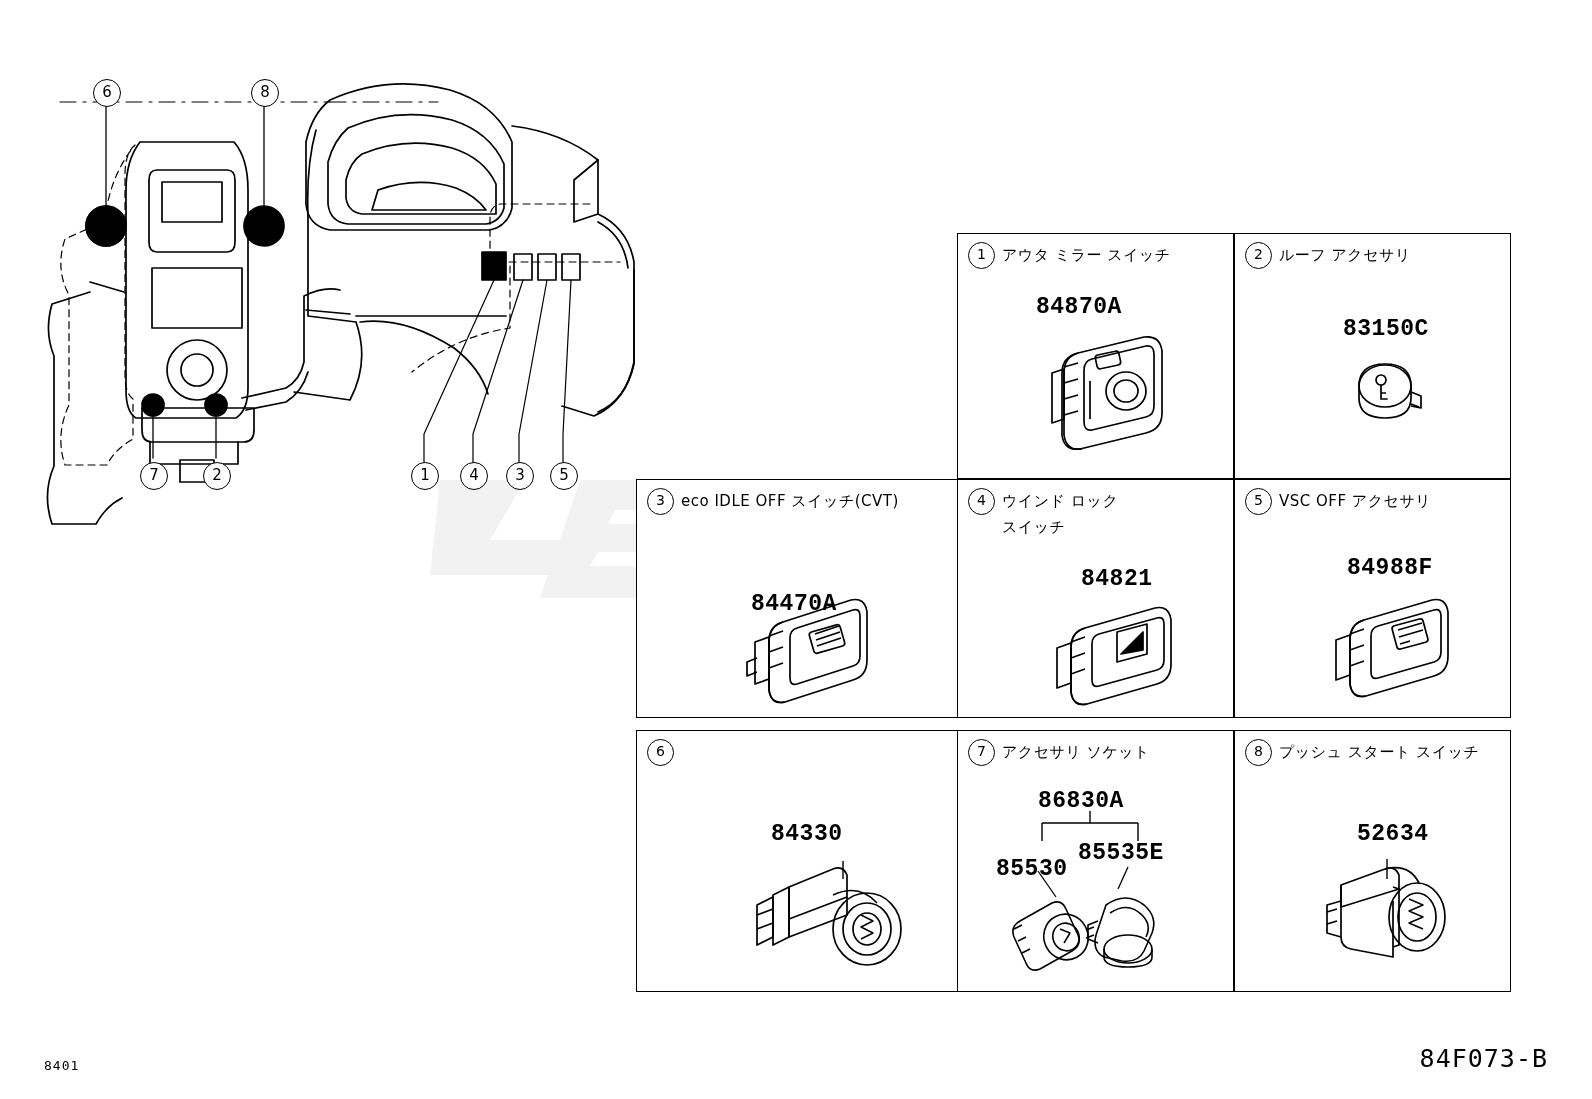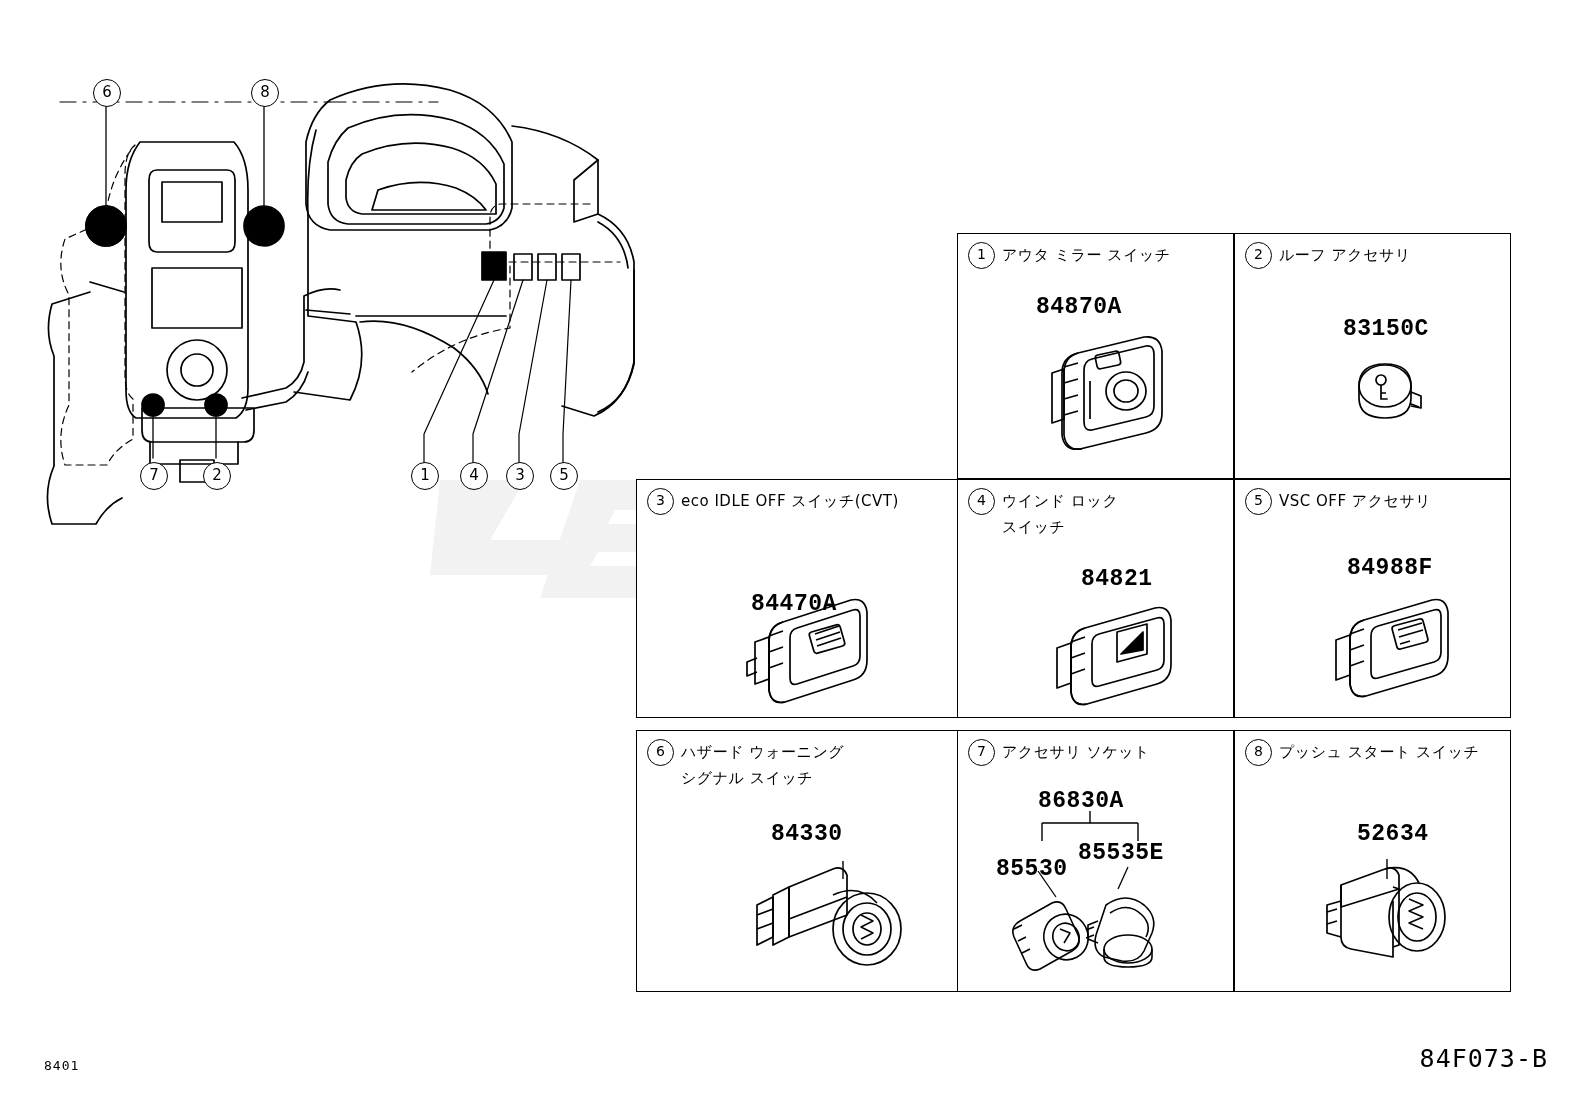--- a/index.html
+++ b/index.html
@@ -213,22 +213,20 @@
         <path d="M44,30 q-14,4 -14,20 l0,44 q2,15 16,12"></path>
         <path d="M30,44 l14,-5 M30,60 l14,-5 M30,76 l14,-5"></path>
         <path d="M16,50 l14,-5 l0,40 l-14,5 z"></path>
       </g>
     </svg>
   </div>
 
   <div class="cell" style="left:636px;top:730px;width:322px;height:262px;">
     <div class="cellhead">
       <div class="badge">6</div>
-      <div class="ttl">ハザード ウォーニング
-シグナル スイッチ</div>
     </div>
     <div class="pnum" style="left:134px;top:90px;">84330</div>
     <svg style="position:absolute;left:88px;top:118px;" viewBox="0 0 200 140" width="200" height="140">
       <g fill="none" stroke="#000" stroke-width="1.7" stroke-linejoin="round">
         <path d="M118,12 l0,18" stroke-width="1.4"></path>
         <path d="M64,38 l44,-18 q10,-4 14,6 l0,22 l-58,22 z"></path>
         <path d="M64,38 l0,50 l58,-22 l0,-18"></path>
         <path d="M48,46 l16,-8 l0,50 l-16,8 z"></path>
         <path d="M32,56 l16,-8 l0,40 l-16,8 z"></path>
         <path d="M48,60 l-16,6 M48,74 l-16,6"></path>

